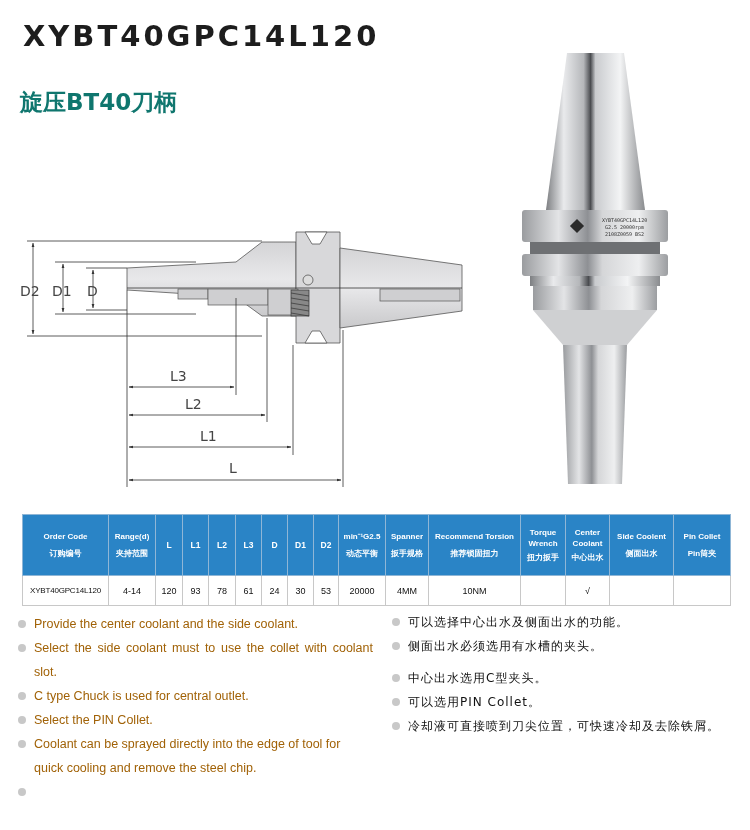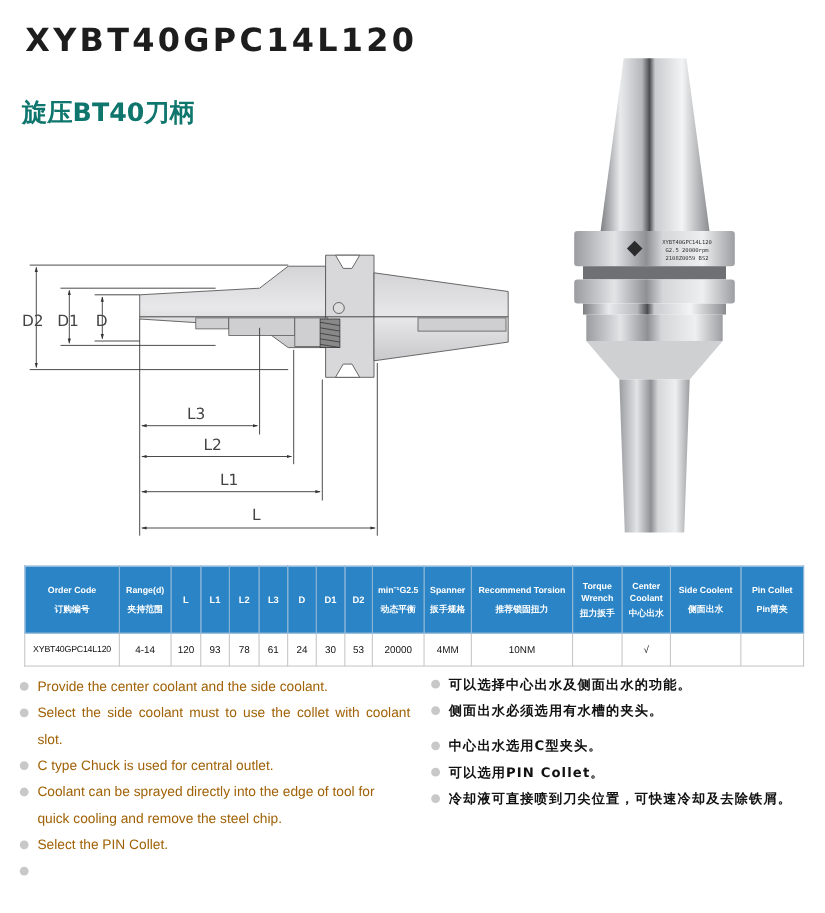--- a/index.html
+++ b/index.html
@@ -47,21 +47,21 @@
   
   .list-en { position: absolute; left: 18px; top: 612px; width: 355px; }
   .list-cn { position: absolute; left: 392px; top: 612px; width: 345px; }
   .item { position: relative; padding-left: 16px; }
   .dot {
     position: absolute; left: 0; width: 8px; height: 8px; border-radius: 50%;
     background: #c8c8c8;
   }
   .list-en .item { font-family: "Liberation Sans", sans-serif; font-size: 12.5px; line-height: 24px; color: #a16207; }
   .list-en .dot { top: 8px; }
-  .list-cn .item { font-family: "DejaVu Sans", sans-serif; font-weight: bold; font-size: 12px; line-height: 20px; color: #111; letter-spacing: 1px; }
+  .list-cn .item { font-family: "DejaVu Sans", sans-serif; font-weight: normal; font-size: 12px; line-height: 20px; color: #111; letter-spacing: 1px; }
   .list-cn .dot { top: 6px; }
 </style>
 </head>
 <body>
 
 <div class="title-model">XYBT40GPC14L120</div>
 <div class="title-cn">旋压BT40刀柄</div>
 
 <svg class="drawing" viewBox="0 200 480 300" width="480" height="300">
   <defs>
@@ -263,22 +263,22 @@
       <td></td>
       <td></td>
     </tr>
   </tbody>
 </table>
 
 <div class="list-en">
   <div class="item"><span class="dot"></span><span>Provide the center coolant and the side coolant.</span></div>
   <div class="item" style="text-align:justify;"><span class="dot"></span><span>Select the side coolant must to use the collet with coolant slot.</span></div>
   <div class="item"><span class="dot"></span><span>C type Chuck is used for central outlet.</span></div>
+  <div class="item"><span class="dot"></span><span>Select the PIN Collet.</span></div>
   <div class="item"><span class="dot"></span><span>Coolant can be sprayed directly into the edge of tool for quick cooling and remove the steel chip.</span></div>
-  <div class="item"><span class="dot"></span><span>Select the PIN Collet.</span></div>
   <div class="item"><span class="dot"></span></div>
 </div>
 
 <div class="list-cn">
   <div class="item" style="margin-bottom:4px;"><span class="dot"></span><span>可以选择中心出水及侧面出水的功能。</span></div>
   <div class="item" style="margin-bottom:12px;"><span class="dot"></span><span>侧面出水必须选用有水槽的夹头。</span></div>
   <div class="item" style="margin-bottom:4px;"><span class="dot"></span><span>中心出水选用C型夹头。</span></div>
   <div class="item" style="margin-bottom:4px;"><span class="dot"></span><span>可以选用PIN Collet。</span></div>
   <div class="item" style="margin-bottom:8px;"><span class="dot"></span><span>冷却液可直接喷到刀尖位置，可快速冷却及去除铁屑。</span></div>
 </div>

